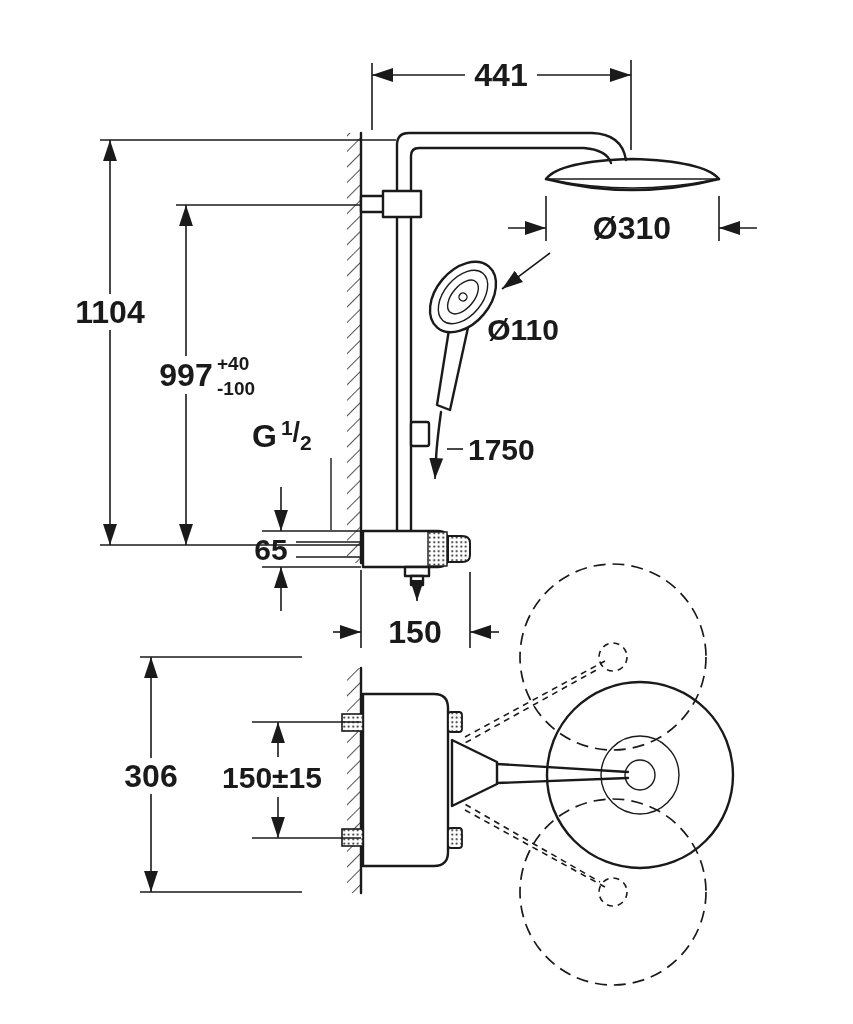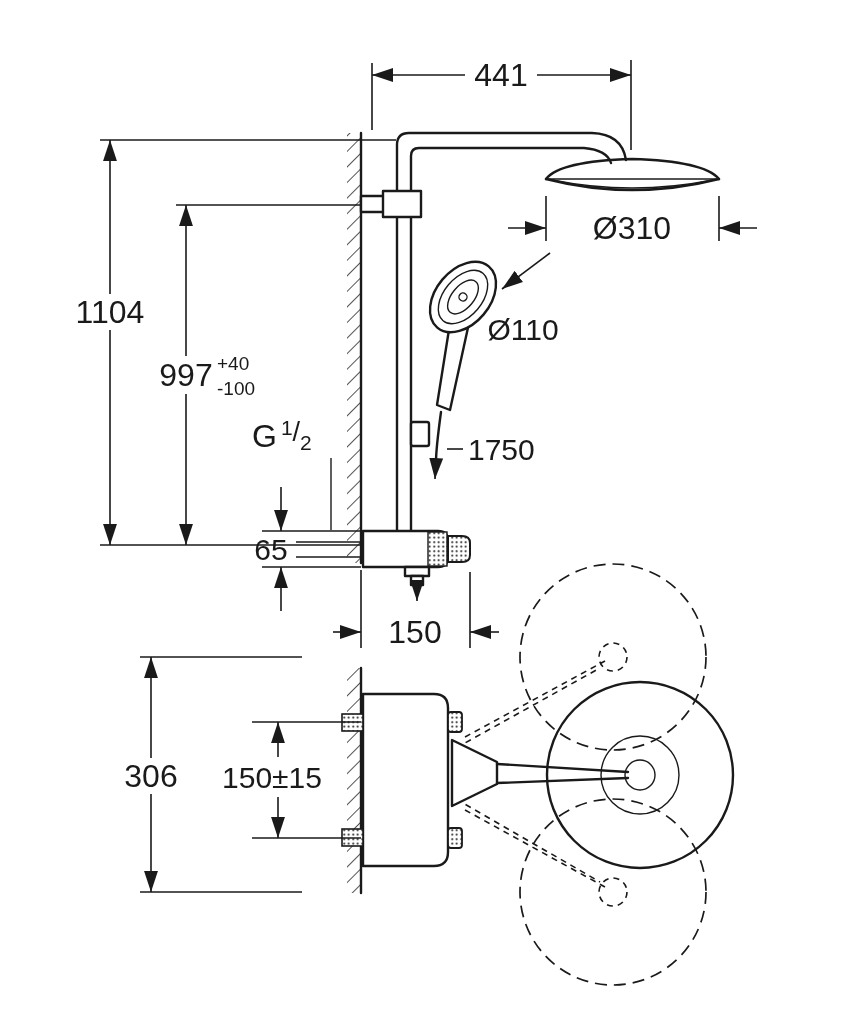--- a/index.html
+++ b/index.html
@@ -1,16 +1,16 @@
 <!DOCTYPE html>
 <html><head>
 <meta charset="utf-8">
 <style>
   html,body{margin:0;padding:0;background:#ffffff;}
-  .stage{position:relative;width:853px;height:1024px;background:#ffffff;font-family:"Liberation Sans",sans-serif;overflow:hidden;}
+  .stage{position:relative;width:853px;height:1024px;background:#ffffff;font-family:"Liberation Sans",sans-serif;overflow:hidden;font-weight:bold;}
   svg{display:block}
   text{fill:#1a1a1a;font-family:"Liberation Sans",sans-serif;}
   .obj{stroke:#1a1a1a;stroke-width:2.4;fill:none;stroke-linecap:round;stroke-linejoin:round;}
   .objf{stroke:#1a1a1a;stroke-width:2.4;fill:#ffffff;stroke-linejoin:round;}
   .thin{stroke:#1a1a1a;stroke-width:1.4;fill:none;}
   .dim{stroke:#1a1a1a;stroke-width:1.6;fill:none;}
   .dash{stroke:#1a1a1a;stroke-width:1.7;fill:none;stroke-dasharray:12 7;}
   .dash2{stroke:#1a1a1a;stroke-width:1.6;fill:none;stroke-dasharray:6 5;}
   .t32{font-size:32px;} .t30{font-size:30px;} .t21{font-size:21px;} .t19{font-size:19px;} .t27{font-size:27px;}
   .mid{text-anchor:middle;}

